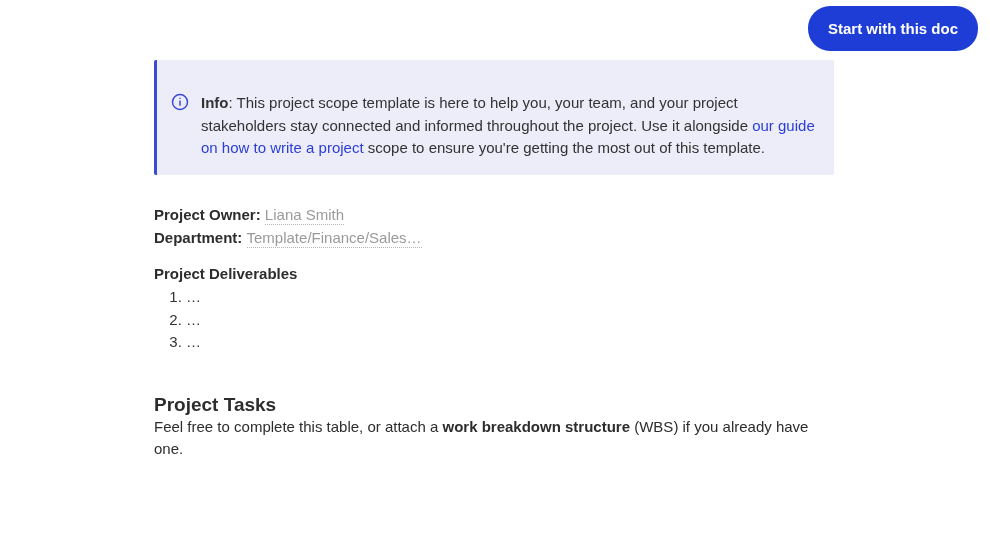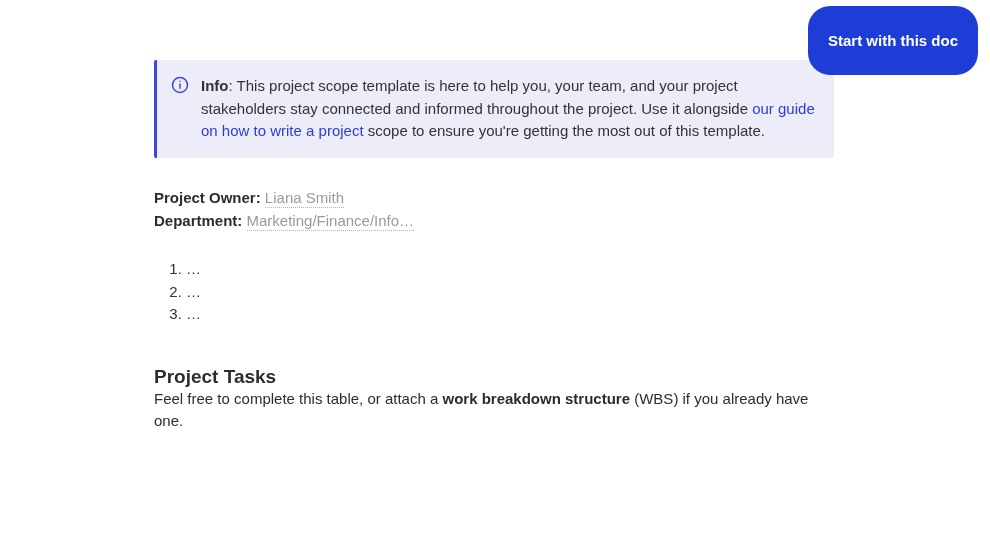--- a/index.html
+++ b/index.html
@@ -13,21 +13,21 @@
       overflow: hidden;
     }
     .cta-button {
       position: absolute;
       top: 6px;
       right: 12px;
       background: #1e3dd6;
       color: #fff;
       border: none;
       border-radius: 22px;
-      padding: 26px 20px;
+      padding: 14px 20px;
       font-size: 15px;
       font-weight: 700;
       cursor: pointer;
     }
     .content {
       padding: 60px 0 0 154px;
       max-width: 834px;
     }
     .page-title {
       font-size: 44px;
@@ -35,42 +35,42 @@
       color: #2a2a2a;
       letter-spacing: -0.5px;
       margin-bottom: 32px;
     }
     .info-box {
       display: flex;
       align-items: flex-start;
       background: #ededfa;
       border-left: 3px solid #3a49d6;
       border-radius: 2px;
-      padding: 15px 18px 15px 14px;
+      padding: 32px 18px 15px 14px;
       margin-bottom: 28px;
     }
     .info-icon {
       flex-shrink: 0;
       margin-right: 12px;
       margin-top: 1px;
     }
     .info-text {
       font-size: 15px;
       line-height: 1.5;
       color: #333;
     }
     .info-text .bold { font-weight: 700; }
     .info-text a {
       color: #2a3ed6;
       text-decoration: none;
     }
     .meta-block {
       font-size: 15px;
       line-height: 1.55;
-      margin-bottom: 26px;
+      margin-bottom: 16px;
     }
     .meta-label { font-weight: 700; }
     .meta-value {
       color: #9a9a9a;
       border-bottom: 1px dotted #b5b5b5;
       padding-bottom: 1px;
     }
     .deliverables-title {
       font-size: 15px;
       font-weight: 700;
@@ -113,24 +113,25 @@
     <div class="info-text">
       <span class="bold">Info</span><span>: This project scope template is here to help you, your team, and your project stakeholders stay connected and informed throughout the project. Use it alongside </span><a href="#">our guide on how to write a project</a><span> scope to ensure you're getting the most out of this template.</span>
     </div>
   </div>
 
   <div class="meta-block">
     <div>
       <span class="meta-label">Project Owner: </span><span class="meta-value">Liana Smith </span>
     </div>
     <div>
-      <span class="meta-label">Department: </span><span class="meta-value">Marketing/Finance/Info…</span>
+      <span class="meta-label">Department: </span><span class="meta-value">Template/Finance/Sales…</span>
     </div>
   </div>
 
+  <div class="deliverables-title">Project Deliverables</div>
   <ol class="deliverables-list">
     <li>…</li>
     <li>…</li>
     <li>…</li>
   </ol>
 
   <div class="section-heading">Project Tasks</div>
   <div class="section-body">
     <span>Feel free to complete this table, or attach a </span><span class="bold">work breakdown structure</span><span> (WBS) if you already have one.</span>
   </div>

